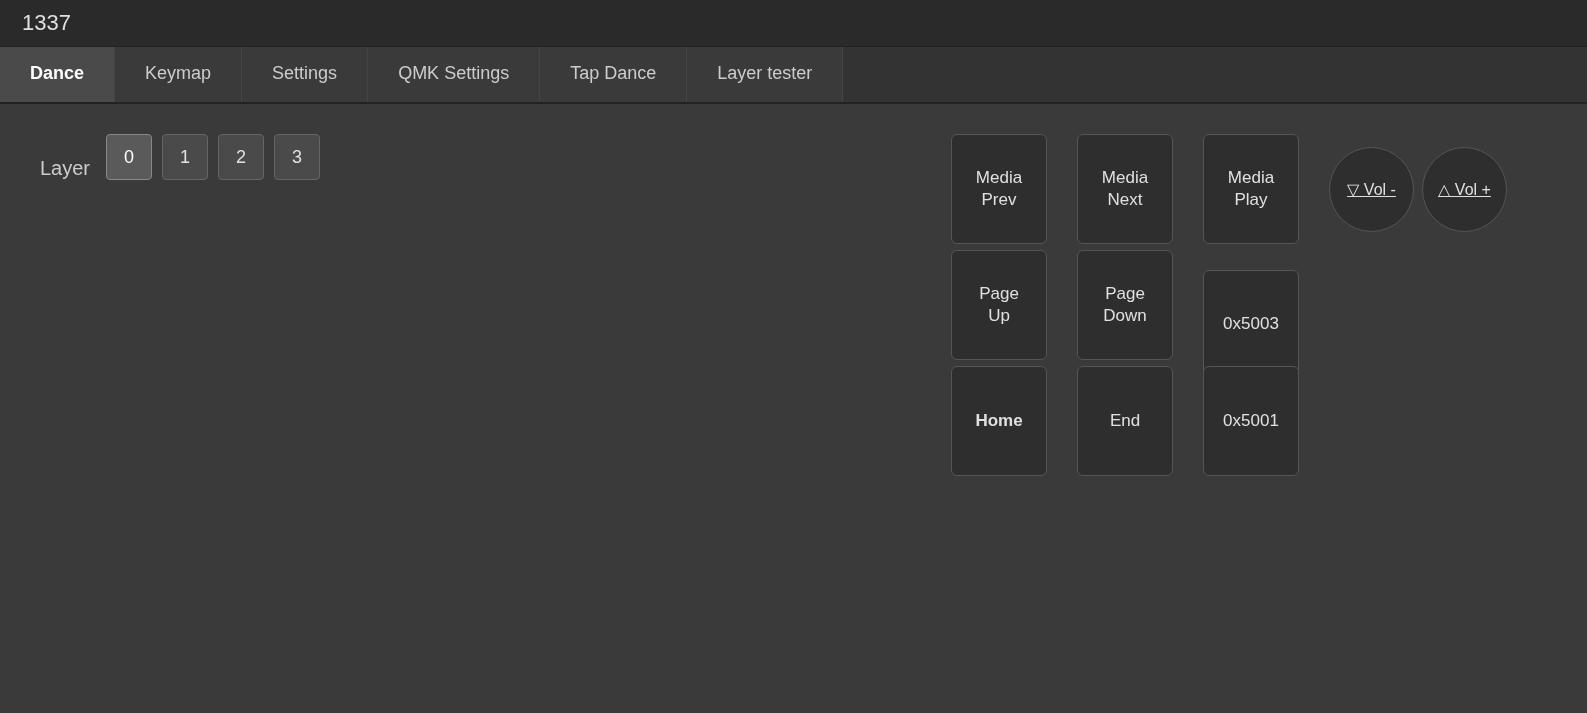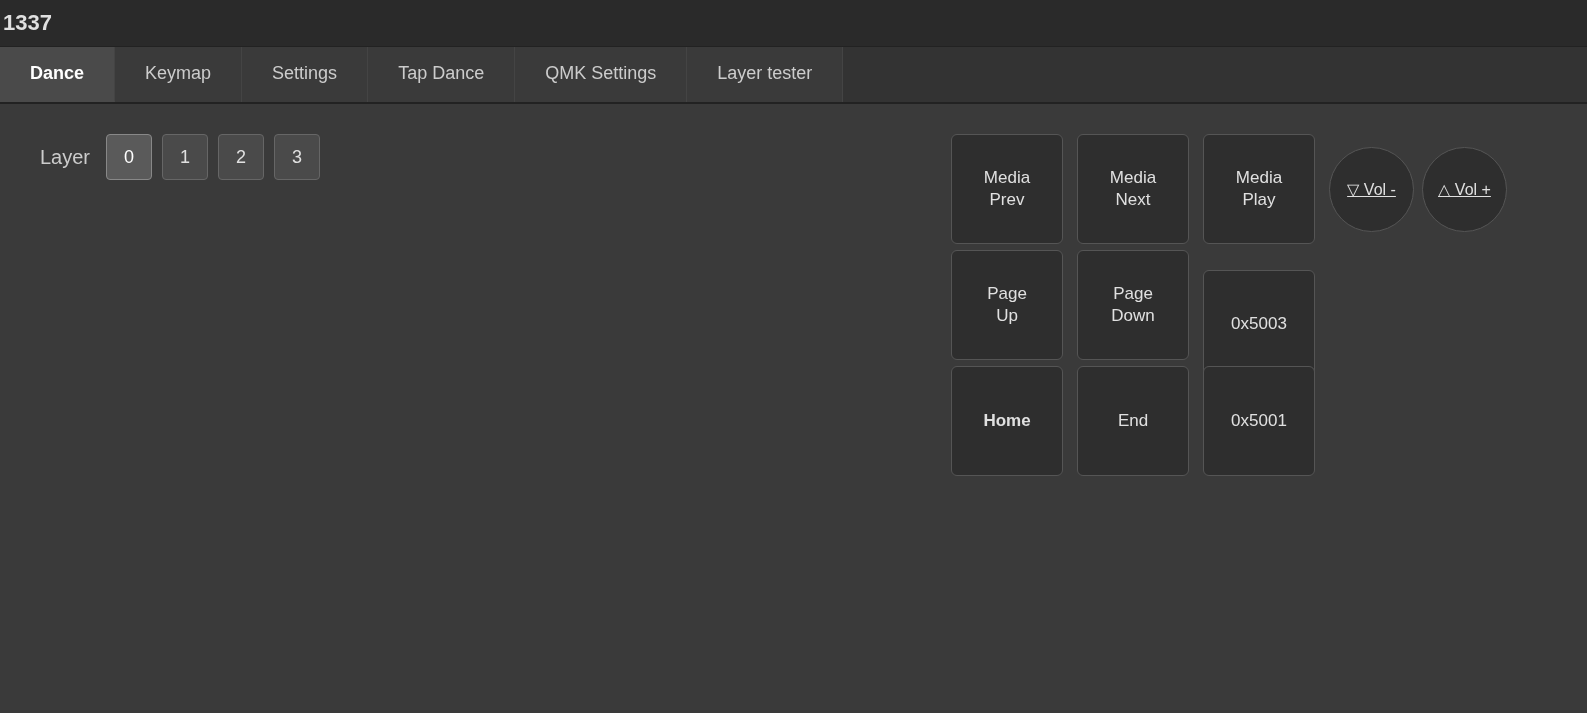--- a/index.html
+++ b/index.html
@@ -8,23 +8,23 @@
       font-family: 'Segoe UI', Arial, sans-serif;
       color: #e0e0e0;
       width: 1587px;
       height: 713px;
       overflow: hidden;
     }
 
     
     #title-bar {
       background: #2a2a2a;
-      padding: 10px 3px;
+      padding: 10px 22px;
       font-size: 22px;
-      font-weight: bold;
+      font-weight: normal;
       color: #e0e0e0;
       border-bottom: 1px solid #222;
     }
 
     
     #tabs {
       display: flex;
       background: #333;
       border-bottom: 2px solid #222;
       padding: 0;
@@ -49,21 +49,21 @@
     
     #content {
       padding: 30px 40px;
       position: relative;
       height: calc(713px - 100px);
     }
 
     
     #layer-row {
       display: flex;
-      align-items: center;
+      align-items: flex-end;
       gap: 10px;
       margin-bottom: 30px;
     }
 
     #layer-label {
       font-size: 20px;
       color: #ccc;
       margin-right: 6px;
     }
 
@@ -103,21 +103,21 @@
       background: #2e2e2e;
       border: 1px solid #555;
       border-radius: 6px;
       color: #e0e0e0;
       font-size: 17px;
       display: flex;
       align-items: center;
       justify-content: center;
       text-align: center;
       cursor: pointer;
-      width: 112px;
+      width: 96px;
       height: 110px;
       line-height: 1.3;
     }
 
     
     .vol-btn {
       width: 85px;
       height: 85px;
       border-radius: 50%;
       background: #2e2e2e;
@@ -164,24 +164,24 @@
   <div class="tab active">
     <span>Dance</span>
   </div>
   <div class="tab">
     <span>Keymap</span>
   </div>
   <div class="tab">
     <span>Settings</span>
   </div>
   <div class="tab">
+    <span>QMK Settings</span>
+  </div>
+  <div class="tab">
     <span>Tap Dance</span>
-  </div>
-  <div class="tab">
-    <span>QMK Settings</span>
   </div>
   <div class="tab">
     <span>Layer tester</span>
   </div>
 </div>
 
 <div id="content">
 
   <div id="layer-row">
     <span id="layer-label">Layer</span>

